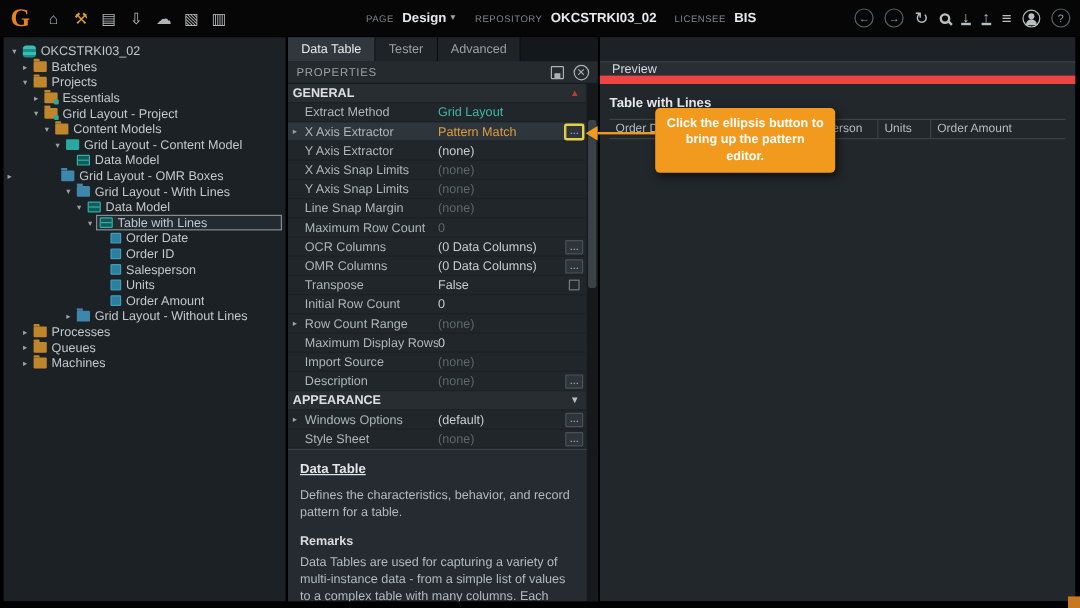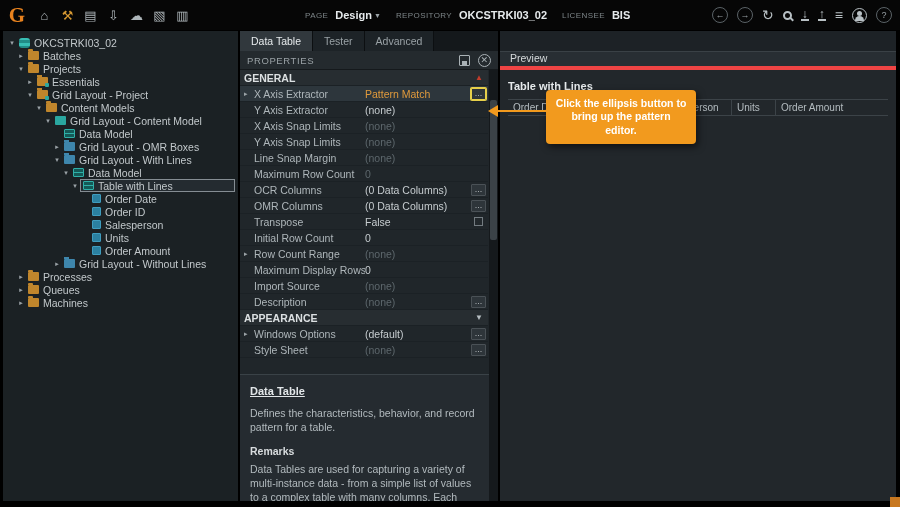--- a/index.html
+++ b/index.html
@@ -100,21 +100,21 @@
     background:#3b4247; border-radius:2px; }
   .desc { flex:1; background:#252b30; border-top:1px solid #3a4247; padding:9px 18px 4px 10px;
     font-size:10.5px; line-height:1.33; color:#b2babe; overflow:hidden; }
   .desc h3 { font-size:11px; font-weight:bold; color:#e2e6e8; text-decoration:underline; margin-bottom:8px; }
   .desc .remarks-title { font-weight:bold; color:#d8dcde; margin:10px 0 5px; font-size:10.5px; }
 
   
   .preview { flex:1; background:#22272b; display:flex; flex-direction:column; position:relative; }
   .pv-topstrip { height:20px; background:#1d2226; flex:none; }
   .pv-header { height:19px; flex:none; background:#282e33; border-top:1px solid #3a4146;
-    border-bottom:4px solid #ef4444; display:flex; align-items:flex-start; padding:0 10px;
+    border-bottom:7px solid #ef4444; display:flex; align-items:center; padding:0 10px;
     font-size:10.5px; color:#d6dadc; }
   .pv-body { flex:1; padding:10px 8px; }
   .pv-title { font-size:11px; font-weight:bold; color:#e6eaec; margin-bottom:7px; }
   .pv-cols { display:flex; height:17px; border-top:1px solid #3c4348; border-bottom:1px solid #3c4348; }
   .pv-col { font-size:10px; color:#b4bcc0; padding:2px 5px; border-right:1px solid #3c4348;
     white-space:nowrap; overflow:hidden; }
 
   
   .callout { position:absolute; left:546px; top:90px; width:150px; min-height:54px; background:#f29a1e;
     border-radius:4px; color:#fff; font-weight:bold; font-size:10.5px; line-height:1.3;
@@ -222,21 +222,21 @@
             <span style="overflow: hidden; text-overflow: ellipsis;">Grid Layout - Content Model</span>
           </span>
         </div>
         <div class="tree-row" style="padding-left: 49px;">
           <span class="caret"></span>
           <span class="rowbox">
             <span class="ti data-model"></span>
             <span style="overflow: hidden; text-overflow: ellipsis;">Data Model</span>
           </span>
         </div>
-        <div class="tree-row" style="padding-left: 49px;">
+        <div class="tree-row" style=" gap: 36px;">
           <span class="caret">▸</span>
           <span class="rowbox">
             <span class="ti doc-type"></span>
             <span style="overflow: hidden; text-overflow: ellipsis;">Grid Layout - OMR Boxes</span>
           </span>
         </div>
         <div class="tree-row" style="padding-left: 49px;">
           <span class="caret">▾</span>
           <span class="rowbox">
             <span class="ti doc-type"></span>
@@ -331,20 +331,25 @@
       <div class="props-bar">
         <span>PROPERTIES</span>
         <span class="spacer"></span>
         <span class="disk-icon"></span>
         <span class="closex">✕</span>
       </div>
       <div class="prop-grid" id="prop-rows">
           <div class="prow section">
             <span class="sec-label">GENERAL</span>
             <span class="sec-arrow up">▲</span>
+          </div>
+          <div class="prow">
+            <span class="row-caret"></span>
+            <span class="plabel">Extract Method</span>
+            <span class="pvalue teal">Grid Layout</span>
           </div>
           <div class="prow selected">
             <span class="row-caret">▸</span>
             <span class="plabel">X Axis Extractor</span>
             <span class="pvalue orange">Pattern Match</span>
             <span class="btn-ell hl">...</span>
           </div>
           <div class="prow">
             <span class="row-caret"></span>
             <span class="plabel">Y Axis Extractor</span>

